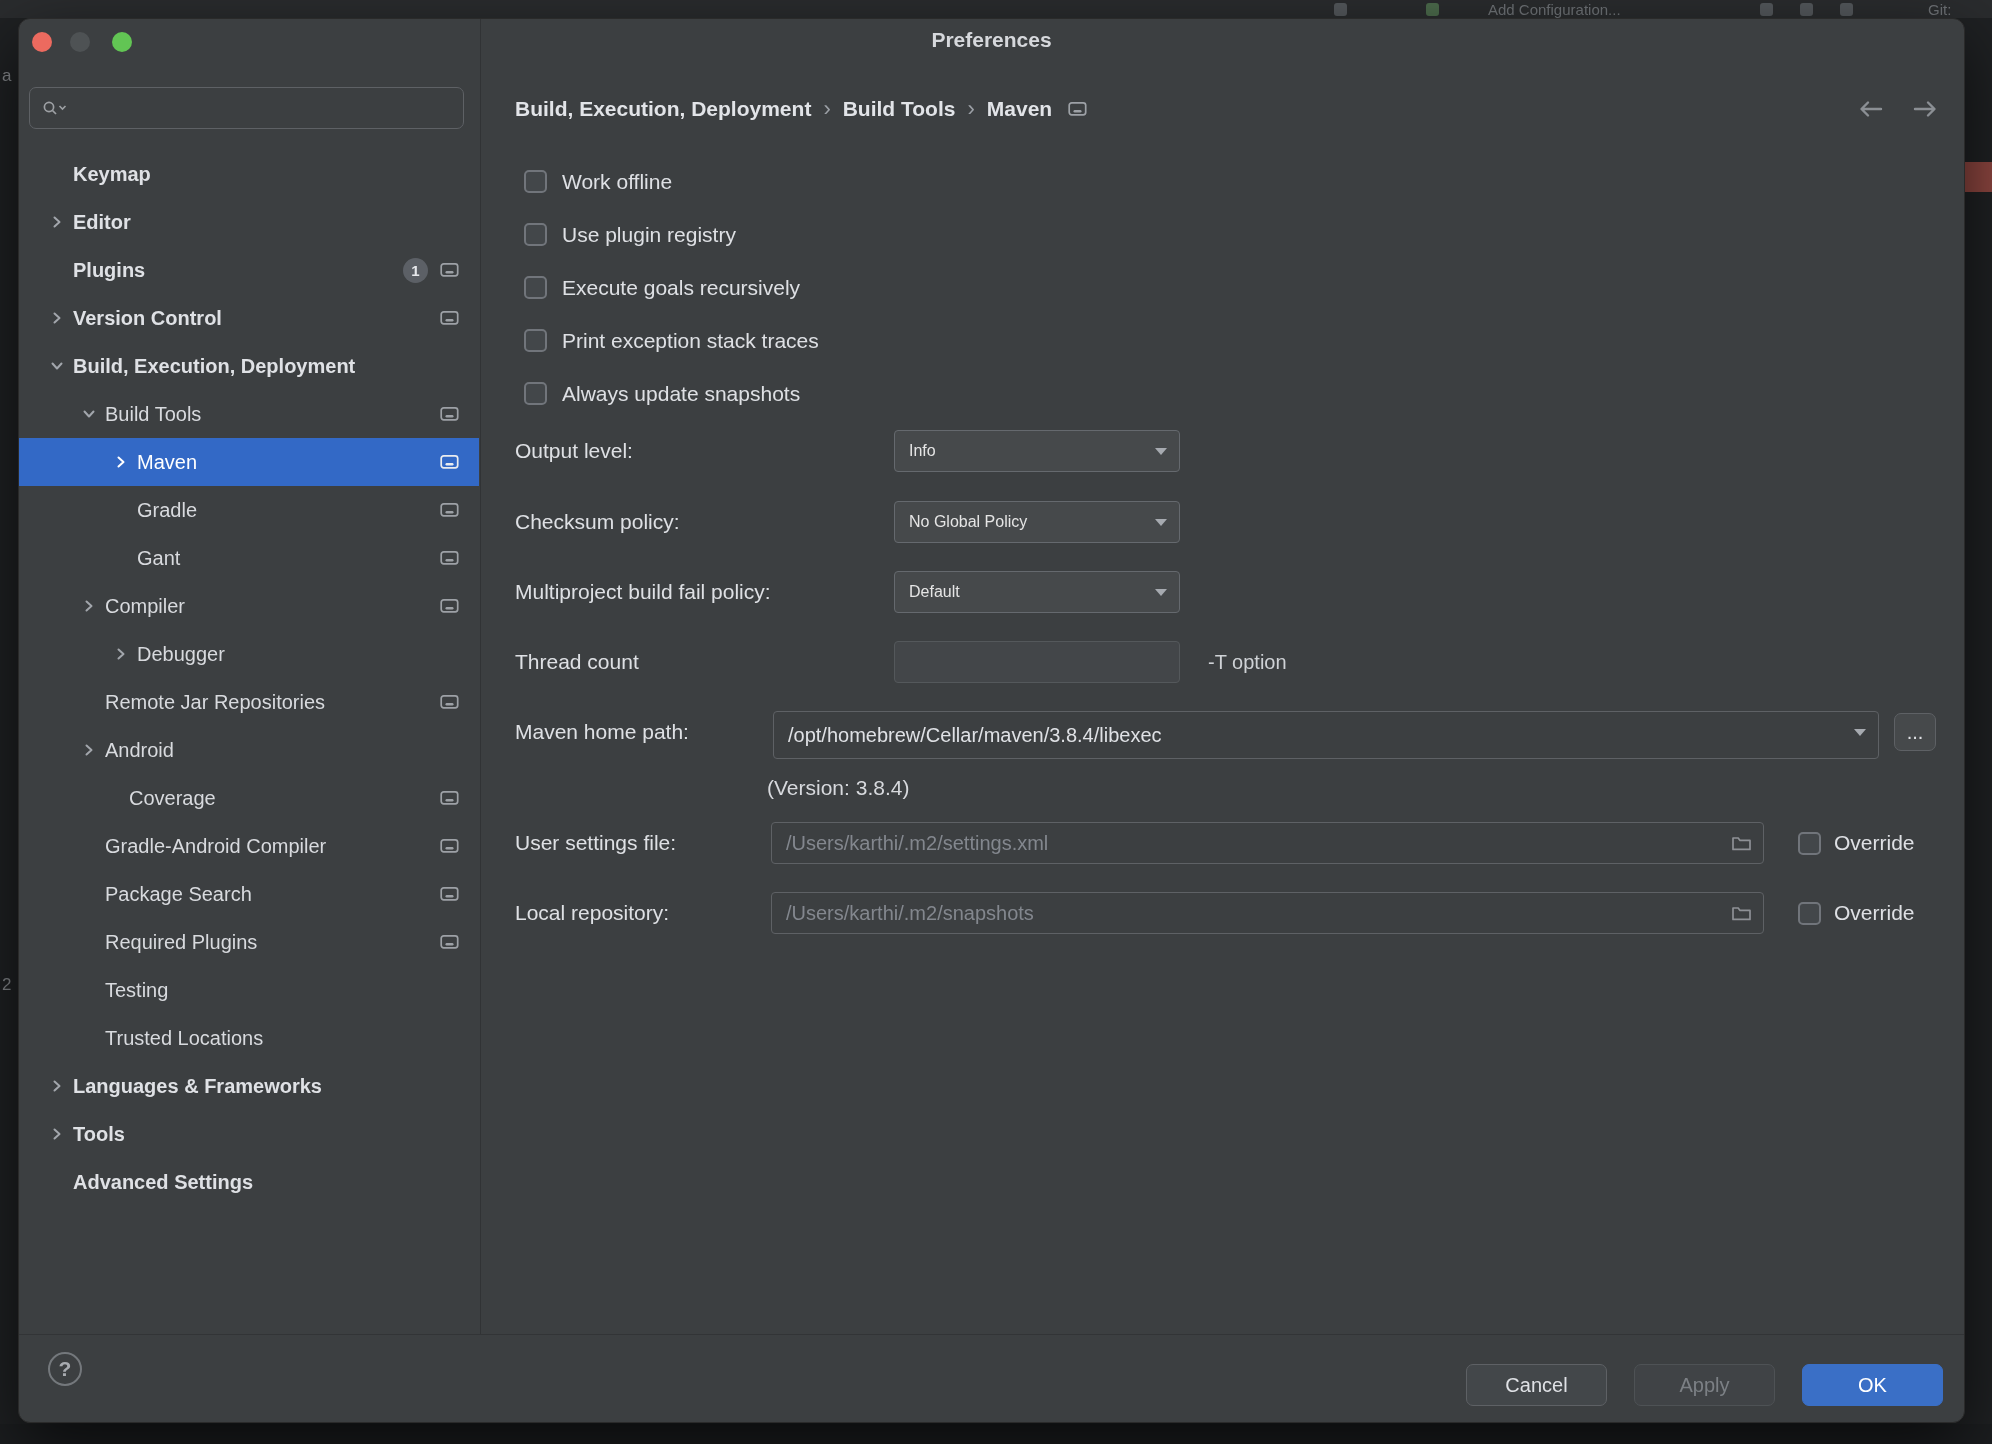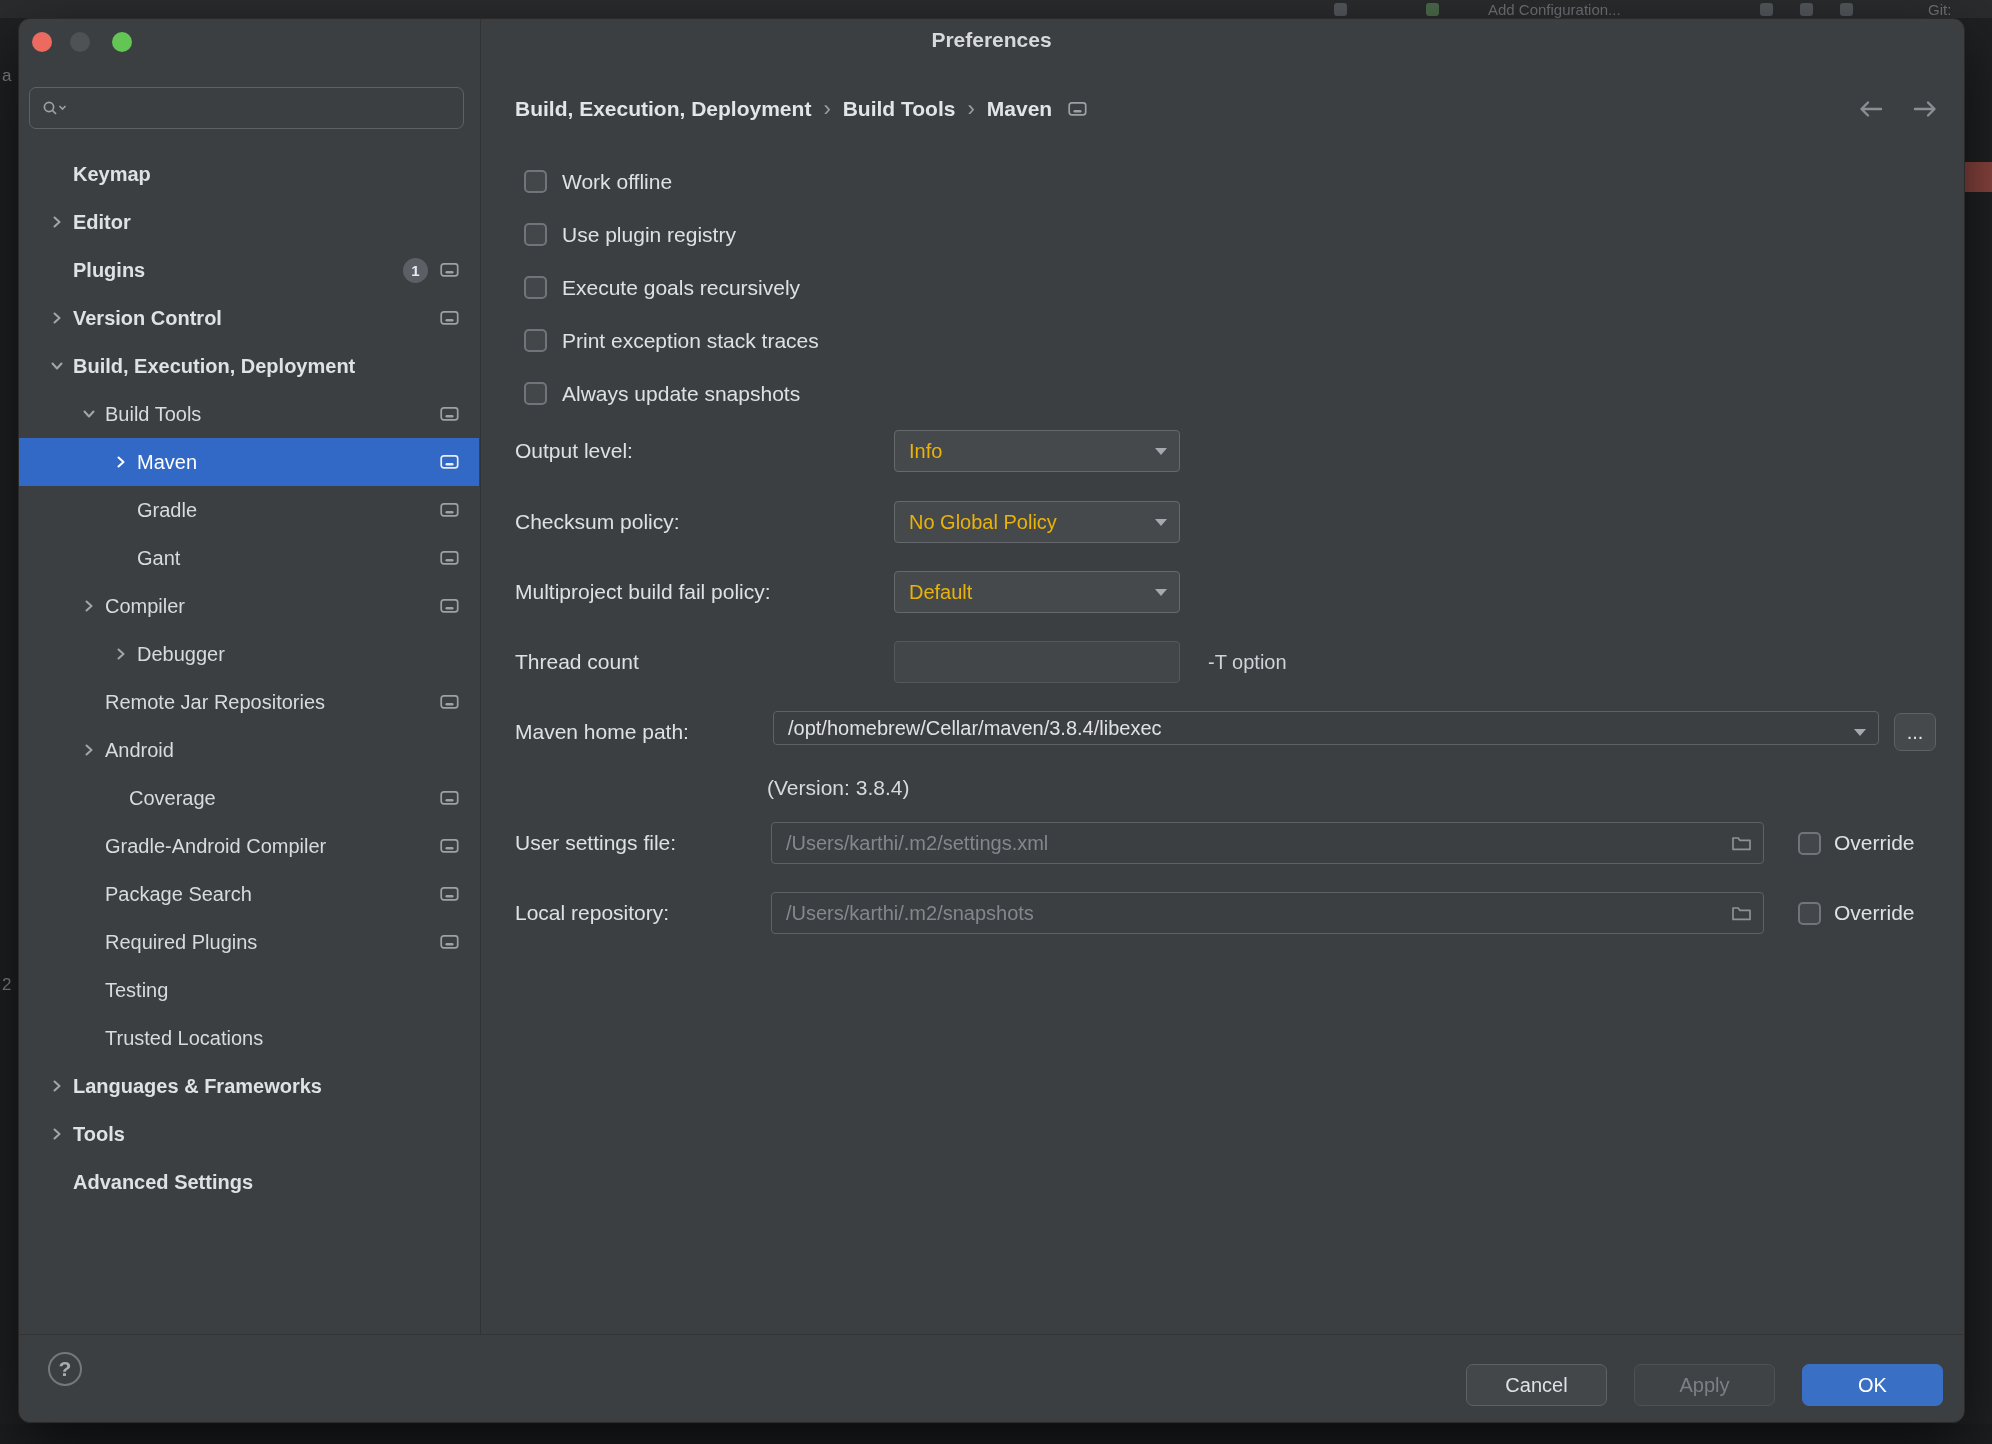--- a/index.html
+++ b/index.html
@@ -61,30 +61,30 @@
   .cbx{position:absolute;left:43px;top:136px;}
   .cbrow{display:flex;align-items:center;height:53px;}
   .cb{width:23px;height:23px;min-width:23px;border:2px solid #71757B;border-radius:5px;background:#43474A;box-sizing:border-box;}
   .cblabel{margin-left:15px;font-size:21px;color:#DEE0E4;}
 
   .frow{position:absolute;left:0;right:0;height:42px;}
   .flabel{position:absolute;left:34px;line-height:42px;font-size:21px;color:#DEE0E4;white-space:nowrap;}
   .dropdown{
     position:absolute;left:413px;width:286px;height:42px;box-sizing:border-box;
     background:#46494B;border:1px solid #65696E;border-radius:4px;
-    display:flex;align-items:center;padding:0 36px 0 14px;font-size:20px;color:#eab308;
+    display:flex;align-items:center;padding:0 36px 0 14px;font-size:16px;color:#e5e5e5;
   }
   .dchev{position:absolute;right:12px;top:17px;width:0;height:0;border-left:6px solid transparent;border-right:6px solid transparent;border-top:7px solid #A6AAB0;}
   .plainfield{
     position:absolute;left:413px;width:286px;height:42px;box-sizing:border-box;
     background:#434649;border:1px solid #54585B;border-radius:4px;
   }
   .hint{position:absolute;left:727px;line-height:42px;font-size:20px;color:#CFD2D6;}
   .combo{
-    position:absolute;left:292px;width:1106px;height:34px;box-sizing:border-box;
+    position:absolute;left:292px;width:1106px;height:48px;box-sizing:border-box;
     background:#3C3F41;border:1px solid #5E6165;border-radius:4px;
     display:flex;align-items:center;padding:0 48px 0 14px;font-size:20px;color:#DFE1E5;white-space:nowrap;overflow:hidden;
   }
   .browse{
     position:absolute;left:1413px;top:2px;width:42px;height:38px;box-sizing:border-box;
     background:#46494B;border:1px solid #5E6165;border-radius:7px;
     color:#DFE1E5;font-size:20px;display:flex;align-items:center;justify-content:center;
   }
   .note{position:absolute;left:286px;top:757px;font-size:21px;color:#D7D9DD;}
   .tfield{

